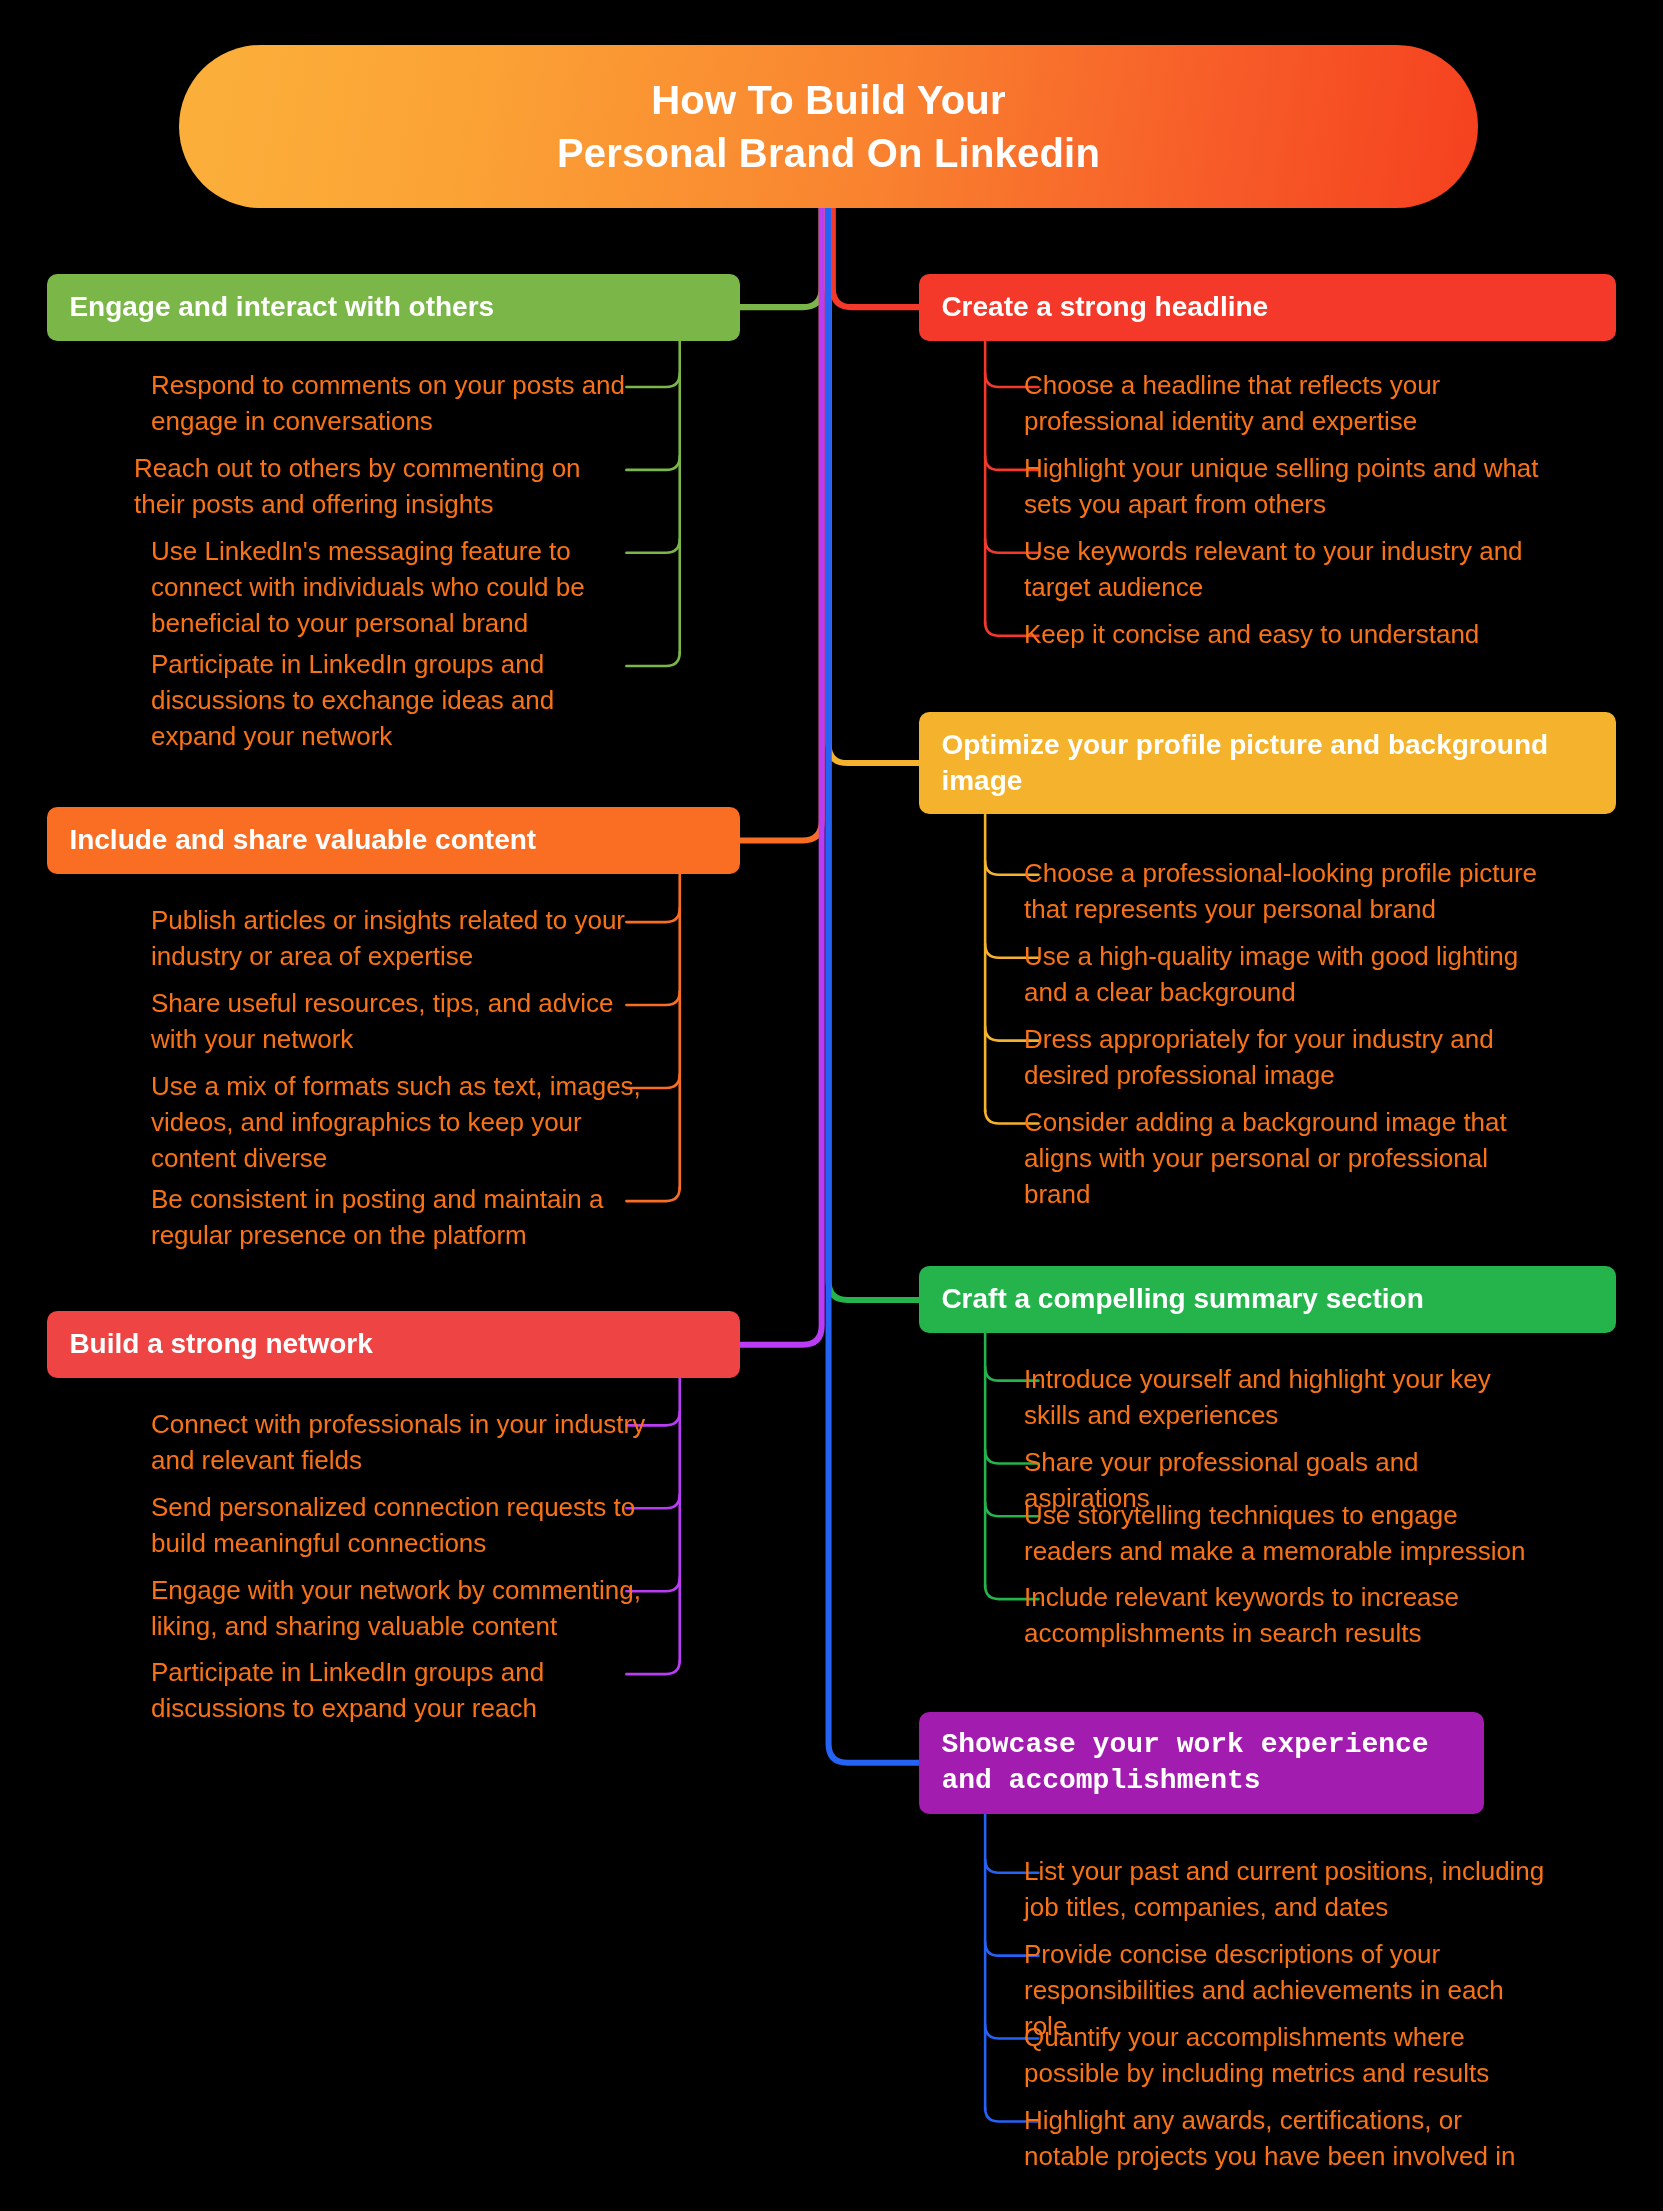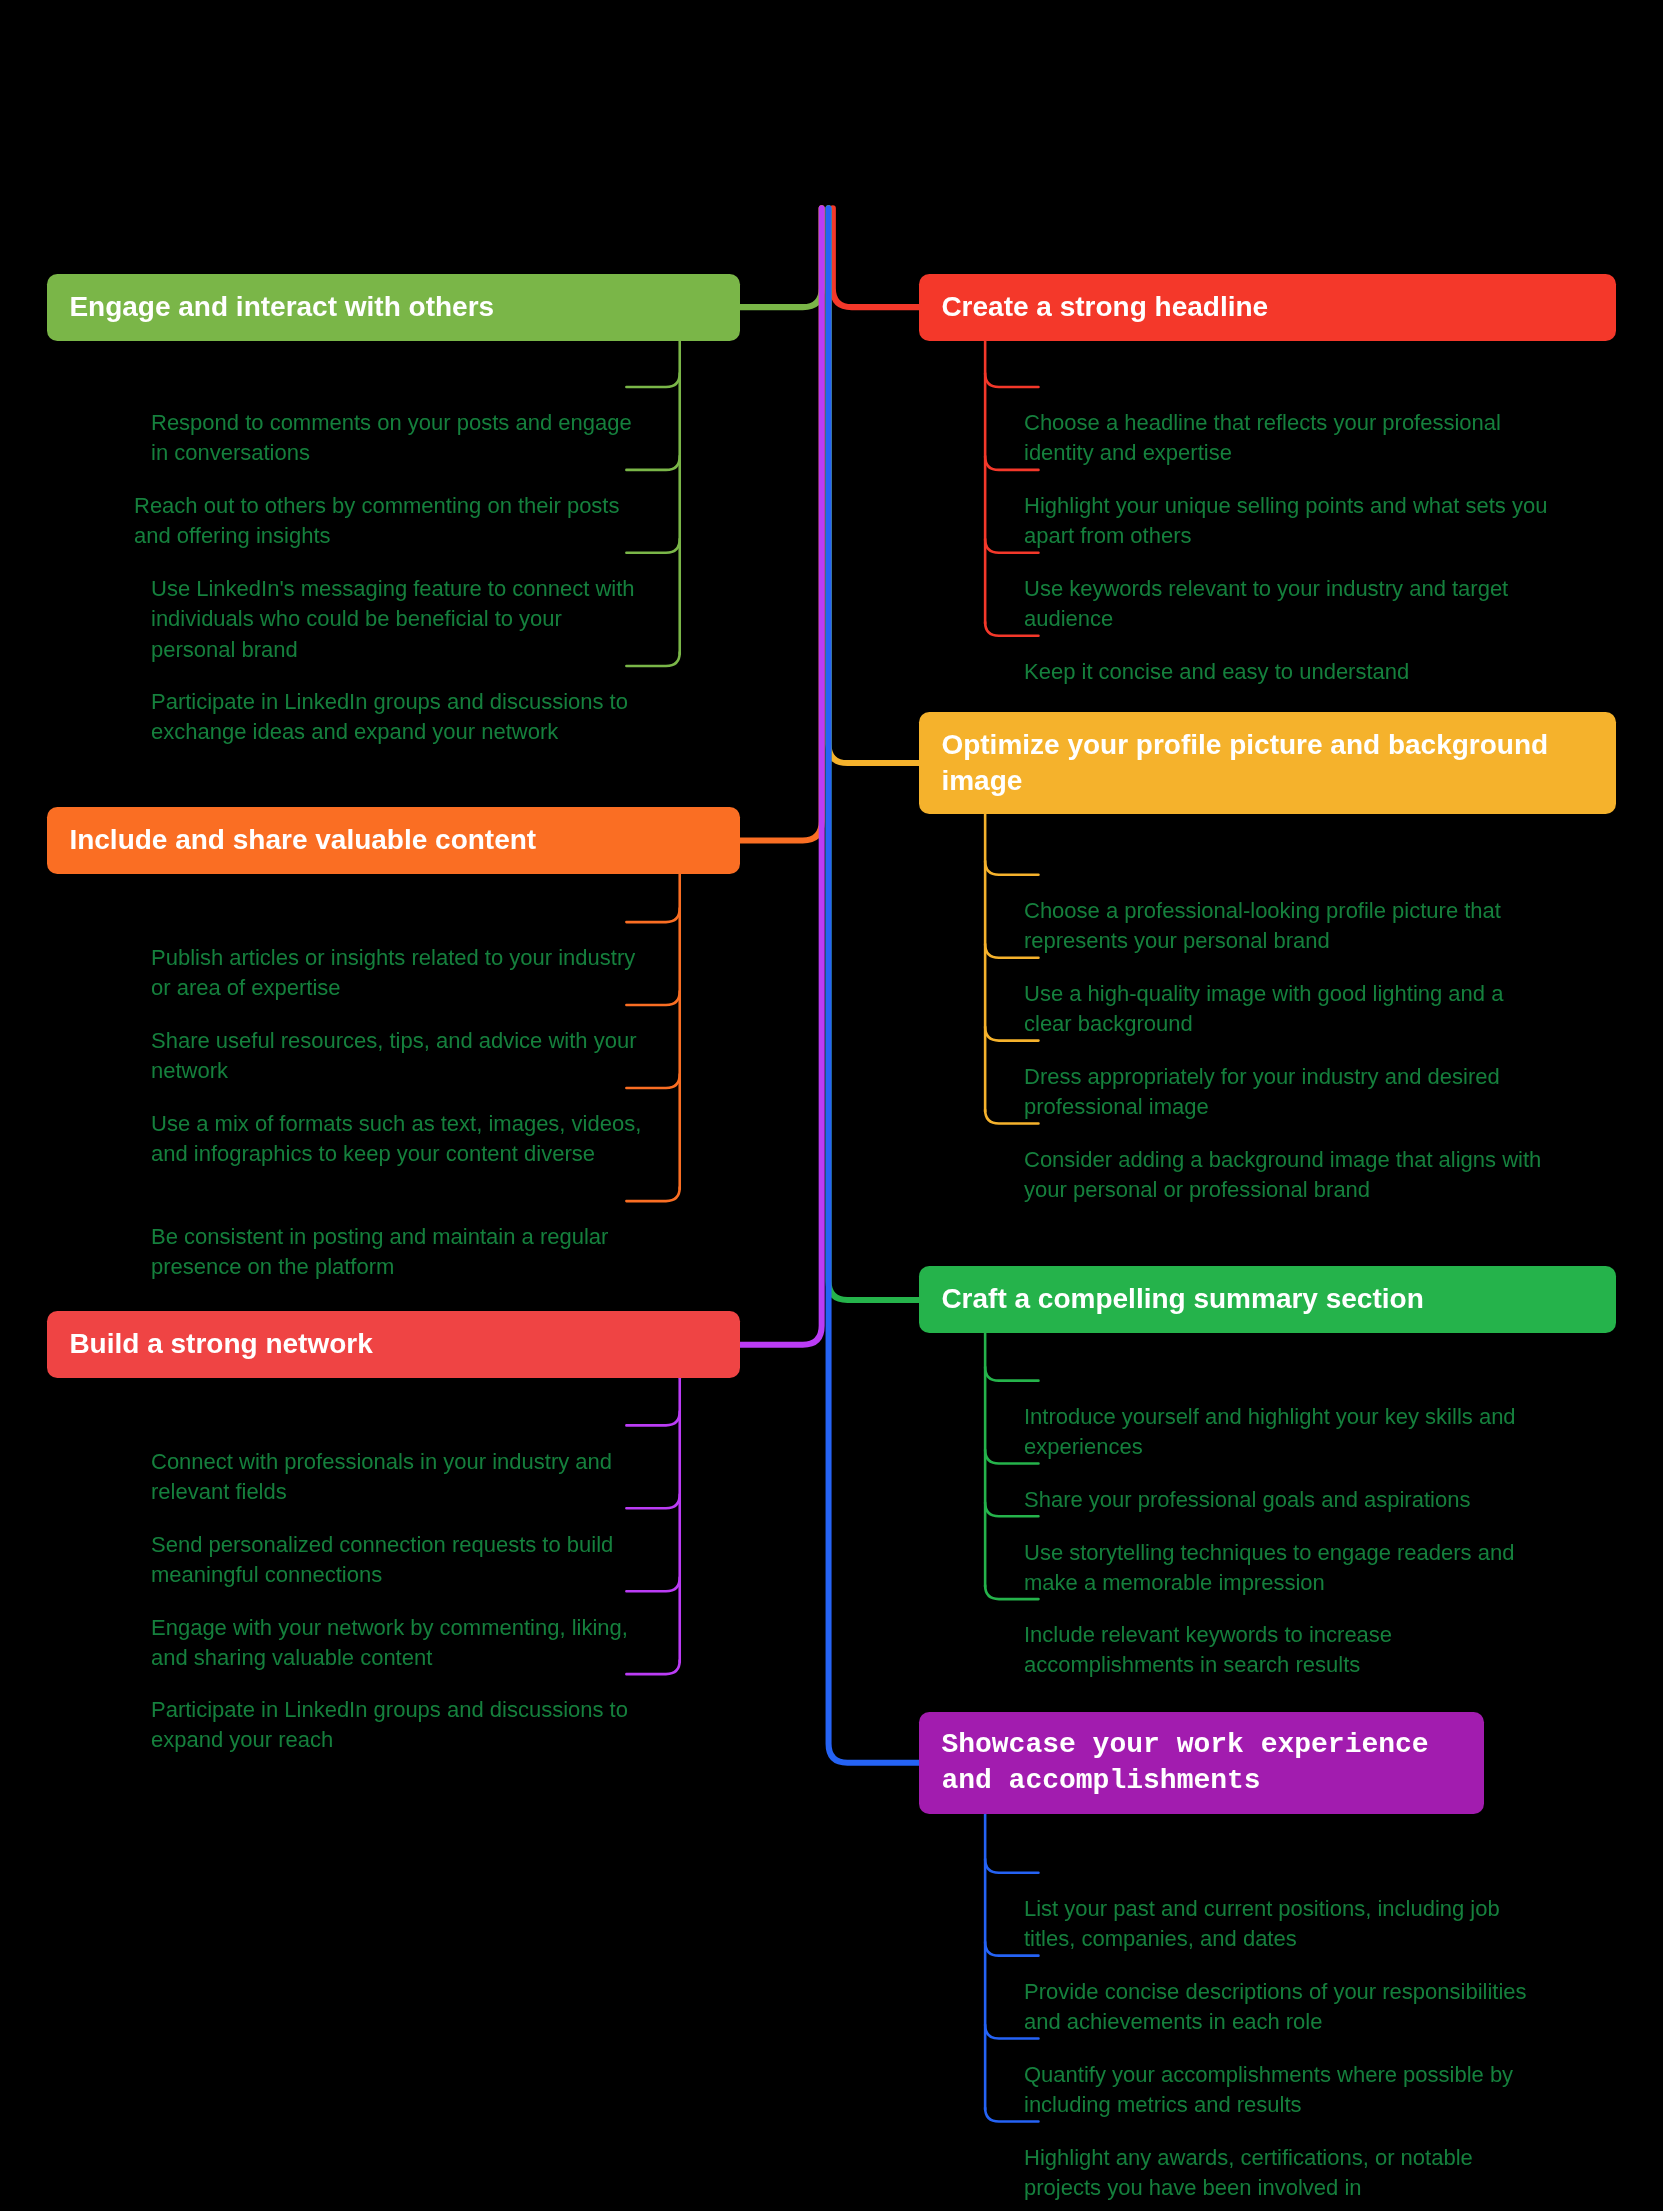--- a/index.html
+++ b/index.html
@@ -68,25 +68,24 @@
     min-height: 64px;
   }
   .chip-title {
     color: #ffffff;
     font-size: 28px;
     font-weight: bold;
     line-height: 1.3;
   }
   .leaf {
     position: absolute;
-    color: #15803d;
-    font-size: 22px;
+    color: #f97316;
+    font-size: 26px;
     line-height: 1.38;
     box-sizing: border-box;
-    margin-top: 40px;
   }
   .leaf.left-side  { text-align: left; }
   .leaf.right-side { text-align: left; }
 </style>
 </head>
 <body>
 
 <div id="canvas">
 
   <svg id="wires" viewBox="0 0 1934 2570" width="1664" height="2211" xmlns="http://www.w3.org/2000/svg">
@@ -127,20 +126,24 @@
       <path d="M 1145 1842.7678000000003 Q 1145 1858.7678000000003 1161 1858.7678000000003 L 1207 1858.7678000000003" stroke="#25B34B" stroke-width="3" fill="none" stroke-linecap="round"></path>
       <path d="M 963 242 L 963 1489 Q 963 1511 985 1511 L 1068 1511" stroke="#25B34B" stroke-width="7" fill="none" stroke-linecap="round" stroke-linejoin="round"></path>
       <path d="M 1145 2108 L 1145 2451.9578" stroke="#2563F5" stroke-width="3" fill="none" stroke-linecap="round"></path>
       <path d="M 1145 2160.8178 Q 1145 2176.8178 1161 2176.8178 L 1207 2176.8178" stroke="#2563F5" stroke-width="3" fill="none" stroke-linecap="round"></path>
       <path d="M 1145 2257.1978 Q 1145 2273.1978 1161 2273.1978 L 1207 2273.1978" stroke="#2563F5" stroke-width="3" fill="none" stroke-linecap="round"></path>
       <path d="M 1145 2353.5778 Q 1145 2369.5778 1161 2369.5778 L 1207 2369.5778" stroke="#2563F5" stroke-width="3" fill="none" stroke-linecap="round"></path>
       <path d="M 1145 2449.9578 Q 1145 2465.9578 1161 2465.9578 L 1207 2465.9578" stroke="#2563F5" stroke-width="3" fill="none" stroke-linecap="round"></path>
       <path d="M 963 242 L 963 2027 Q 963 2049 985 2049 L 1068 2049" stroke="#2563F5" stroke-width="7" fill="none" stroke-linecap="round" stroke-linejoin="round"></path>
     </svg>
 
+  <div class="root-node">
+    <div class="root-title">How To Build Your
+Personal Brand On Linkedin</div>
+  </div>
 
   <div id="branch-host">
       <div class="branch" style="left: 0px; top: 0px;">
         <div class="chip" style="position: absolute; left: 47px; top: 274px; width: 693px; min-height: 67px; background: rgb(122, 182, 72);">
           <div class="chip-title">Engage and interact with others</div>
         </div>
         <div class="leaf left-side" style="left: 151px; top: 368px; width: 495px;">Respond to comments on your posts and engage in conversations</div>
         <div class="leaf left-side" style="left: 134px; top: 451px; width: 495px;">Reach out to others by commenting on their posts and offering insights</div>
         <div class="leaf left-side" style="left: 151px; top: 534px; width: 495px;">Use LinkedIn's messaging feature to connect with individuals who could be beneficial to your personal brand</div>
         <div class="leaf left-side" style="left: 151px; top: 647px; width: 495px;">Participate in LinkedIn groups and discussions to exchange ideas and expand your network</div>

